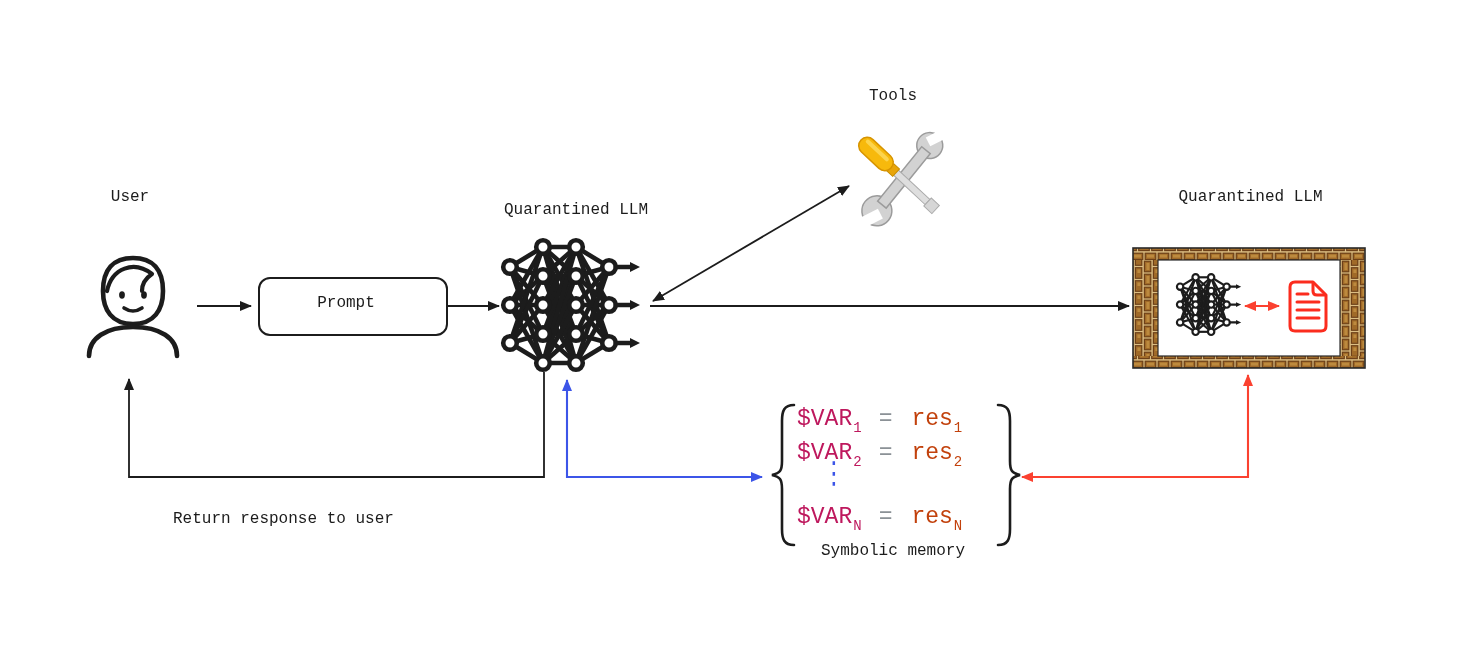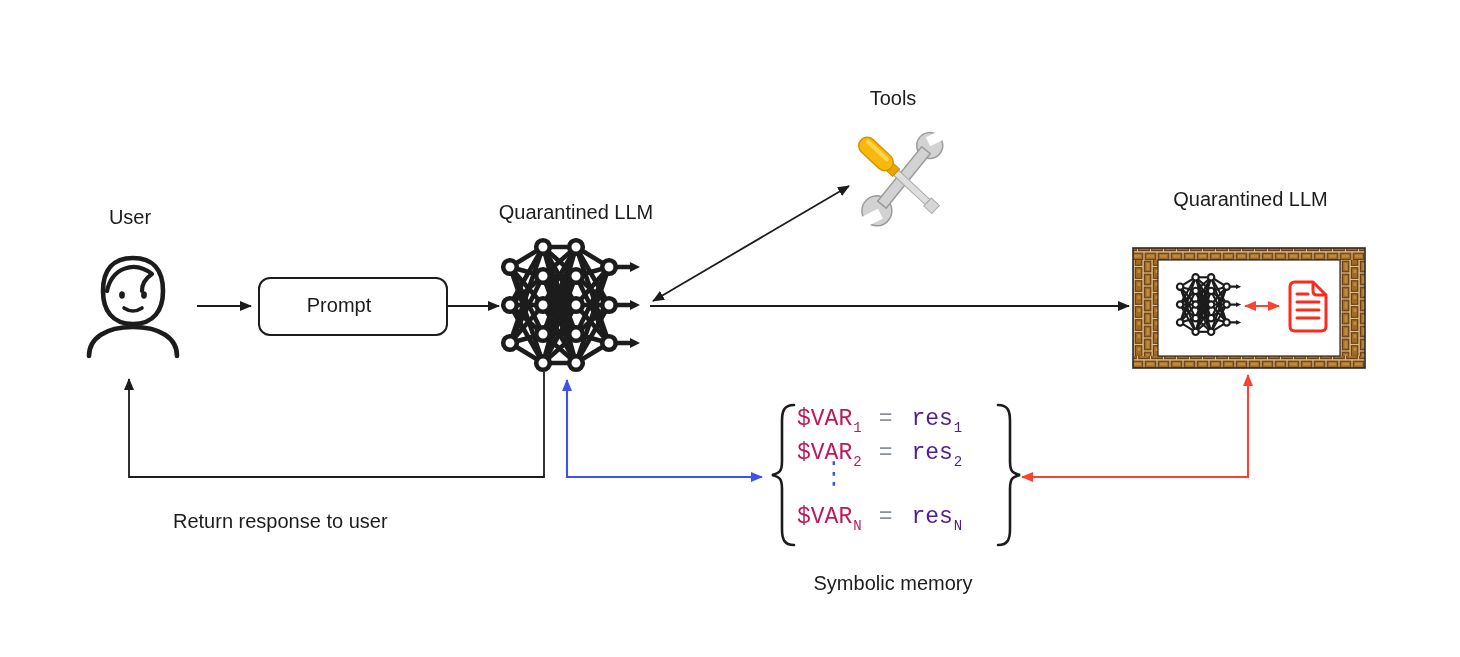--- a/index.html
+++ b/index.html
@@ -1,25 +1,25 @@
 <!DOCTYPE html>
 <html><head>
 <meta charset="utf-8">
 <style>
   html,body{margin:0;padding:0;background:#ffffff;}
   #canvas{position:relative;width:1460px;height:657px;background:#ffffff;overflow:hidden;
           font-family:"Liberation Sans",sans-serif;color:#1c1c1c;}
   #gfx{position:absolute;left:0;top:0;z-index:1;}
-  .lbl{position:absolute;z-index:2;font-size:20px;line-height:1.15;text-align:center;white-space:nowrap;}
+  .lbl{position:absolute;z-index:2;font-size:16px;line-height:1.15;text-align:center;white-space:nowrap;font-family:Liberation Mono, monospace;}
   .lbl.left{text-align:left;}
   .mem-row{position:absolute;left:797px;z-index:2;font-family:"Liberation Mono","DejaVu Sans Mono",monospace;
            font-size:23px;white-space:nowrap;}
   .mem-var{color:#be185d;}
   .mem-eq{color:#8b9196;margin:0 19px 0 17px;}
-  .mem-res{color:#4c1d95;}
+  .mem-res{color:#c2410c;}
   .mem-sub{display:inline-block;font-size:14px;transform:translateY(7px);margin-left:1px;}
   .mem-dots{position:absolute;left:822px;top:460px;z-index:2;color:#3c55e8;
             font-family:"DejaVu Sans",sans-serif;font-size:24px;line-height:1.1;transform:scaleY(1.25);}
 </style>
 </head>
 <body>
 
 <div id="canvas">
 
   <svg id="gfx" width="1460" height="657" viewBox="0 0 1460 657">
@@ -297,33 +297,33 @@
       </g>
 
     <g transform="translate(772,405)" stroke="#1c1c1c" stroke-width="2.6" fill="none" stroke-linecap="round">
       <path d="M22,0 C12,0 10,6 10,16 L10,56 C10,66 8,68 0,70 C8,72 10,74 10,84 L10,124 C10,134 12,140 22,140"></path>
     </g>
     <g transform="translate(1020,405) scale(-1,1)" stroke="#1c1c1c" stroke-width="2.6" fill="none" stroke-linecap="round">
       <path d="M22,0 C12,0 10,6 10,16 L10,56 C10,66 8,68 0,70 C8,72 10,74 10,84 L10,124 C10,134 12,140 22,140"></path>
     </g>
   </svg>
 
-  <div class="lbl" style="left:85px;top:206px;width:90px;">User</div>
-
-  <div class="lbl" style="left:261px;top:294px;width:156px;">Prompt</div>
+  <div class="lbl" style="left:85px;top:188px;width:90px;">User</div>
+
+  <div class="lbl" style="left:268px;top:294px;width:156px;">Prompt</div>
 
   <div class="lbl" style="left:476px;top:201px;width:200px;">Quarantined LLM</div>
 
   <div class="lbl" style="left:843px;top:87px;width:100px;">Tools</div>
 
   <div class="lbl" style="left:1138px;top:188px;width:225px;">Quarantined LLM</div>
 
   <div class="lbl left" style="left:173px;top:510px;">Return response to user</div>
 
-  <div class="lbl" style="left:768px;top:572px;width:250px;text-align:center;">Symbolic memory</div>
+  <div class="lbl" style="left:768px;top:542px;width:250px;text-align:center;">Symbolic memory</div>
 
   <div class="mem-row" style="top:406px;">
     <span class="mem-var">$VAR</span><span class="mem-var mem-sub">1</span><span class="mem-eq">=</span><span class="mem-res">res</span><span class="mem-res mem-sub">1</span>
   </div>
   <div class="mem-row" style="top:440px;">
     <span class="mem-var">$VAR</span><span class="mem-var mem-sub">2</span><span class="mem-eq">=</span><span class="mem-res">res</span><span class="mem-res mem-sub">2</span>
   </div>
   <div class="mem-dots">⋮</div>
   <div class="mem-row" style="top:504px;">
     <span class="mem-var">$VAR</span><span class="mem-var mem-sub">N</span><span class="mem-eq">=</span><span class="mem-res">res</span><span class="mem-res mem-sub">N</span>

